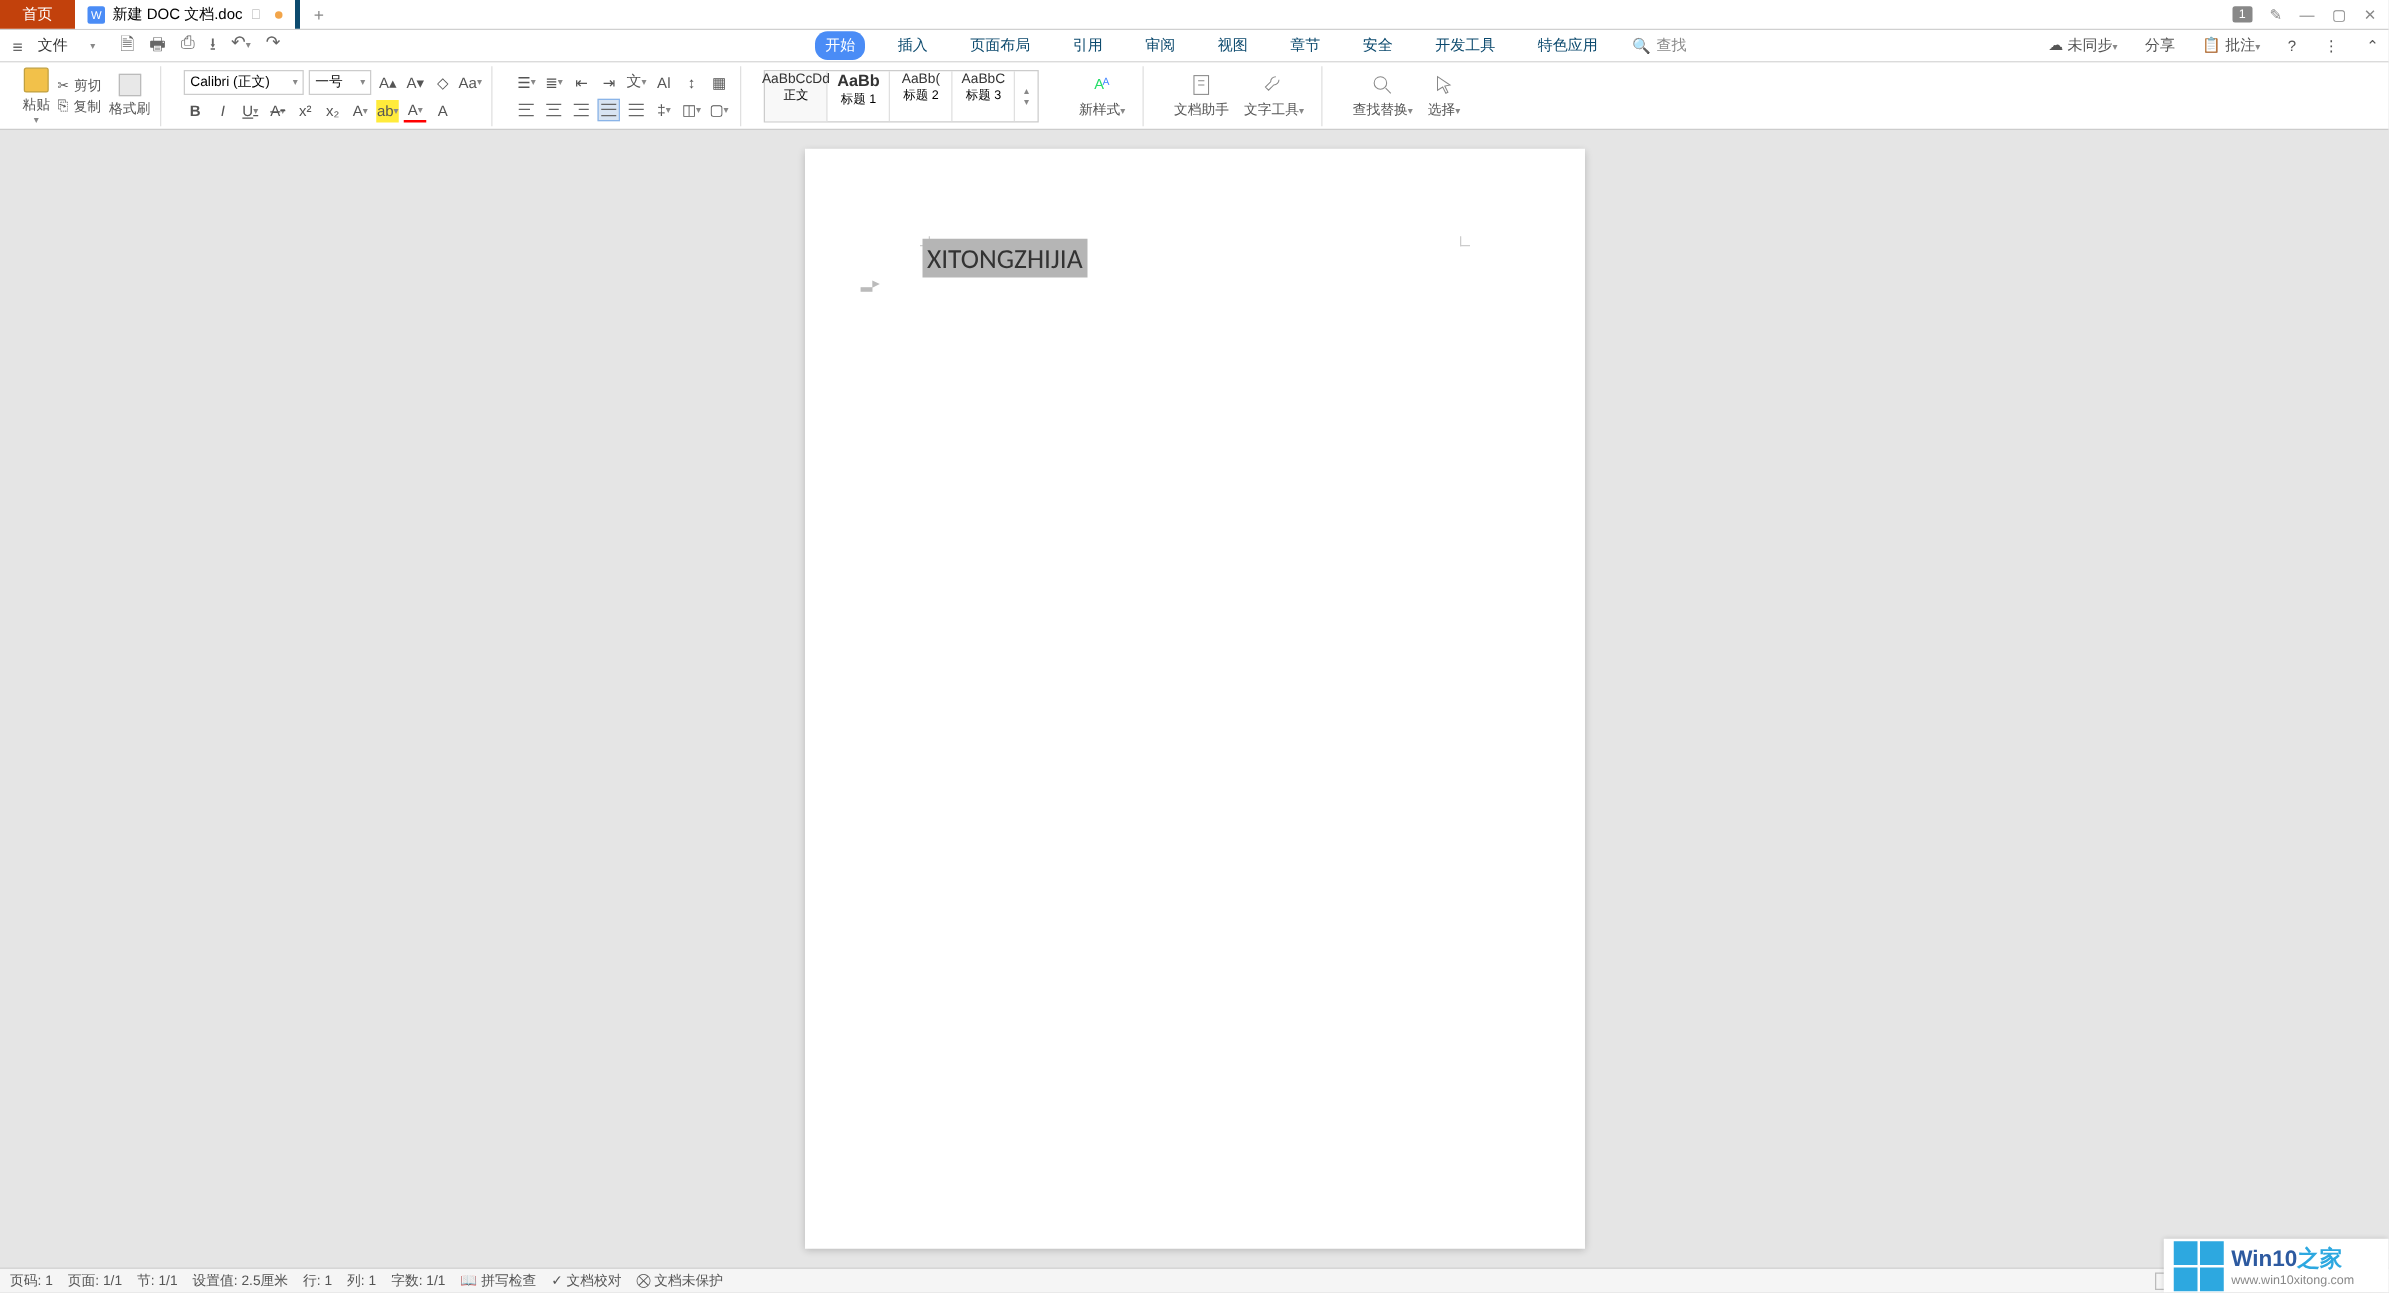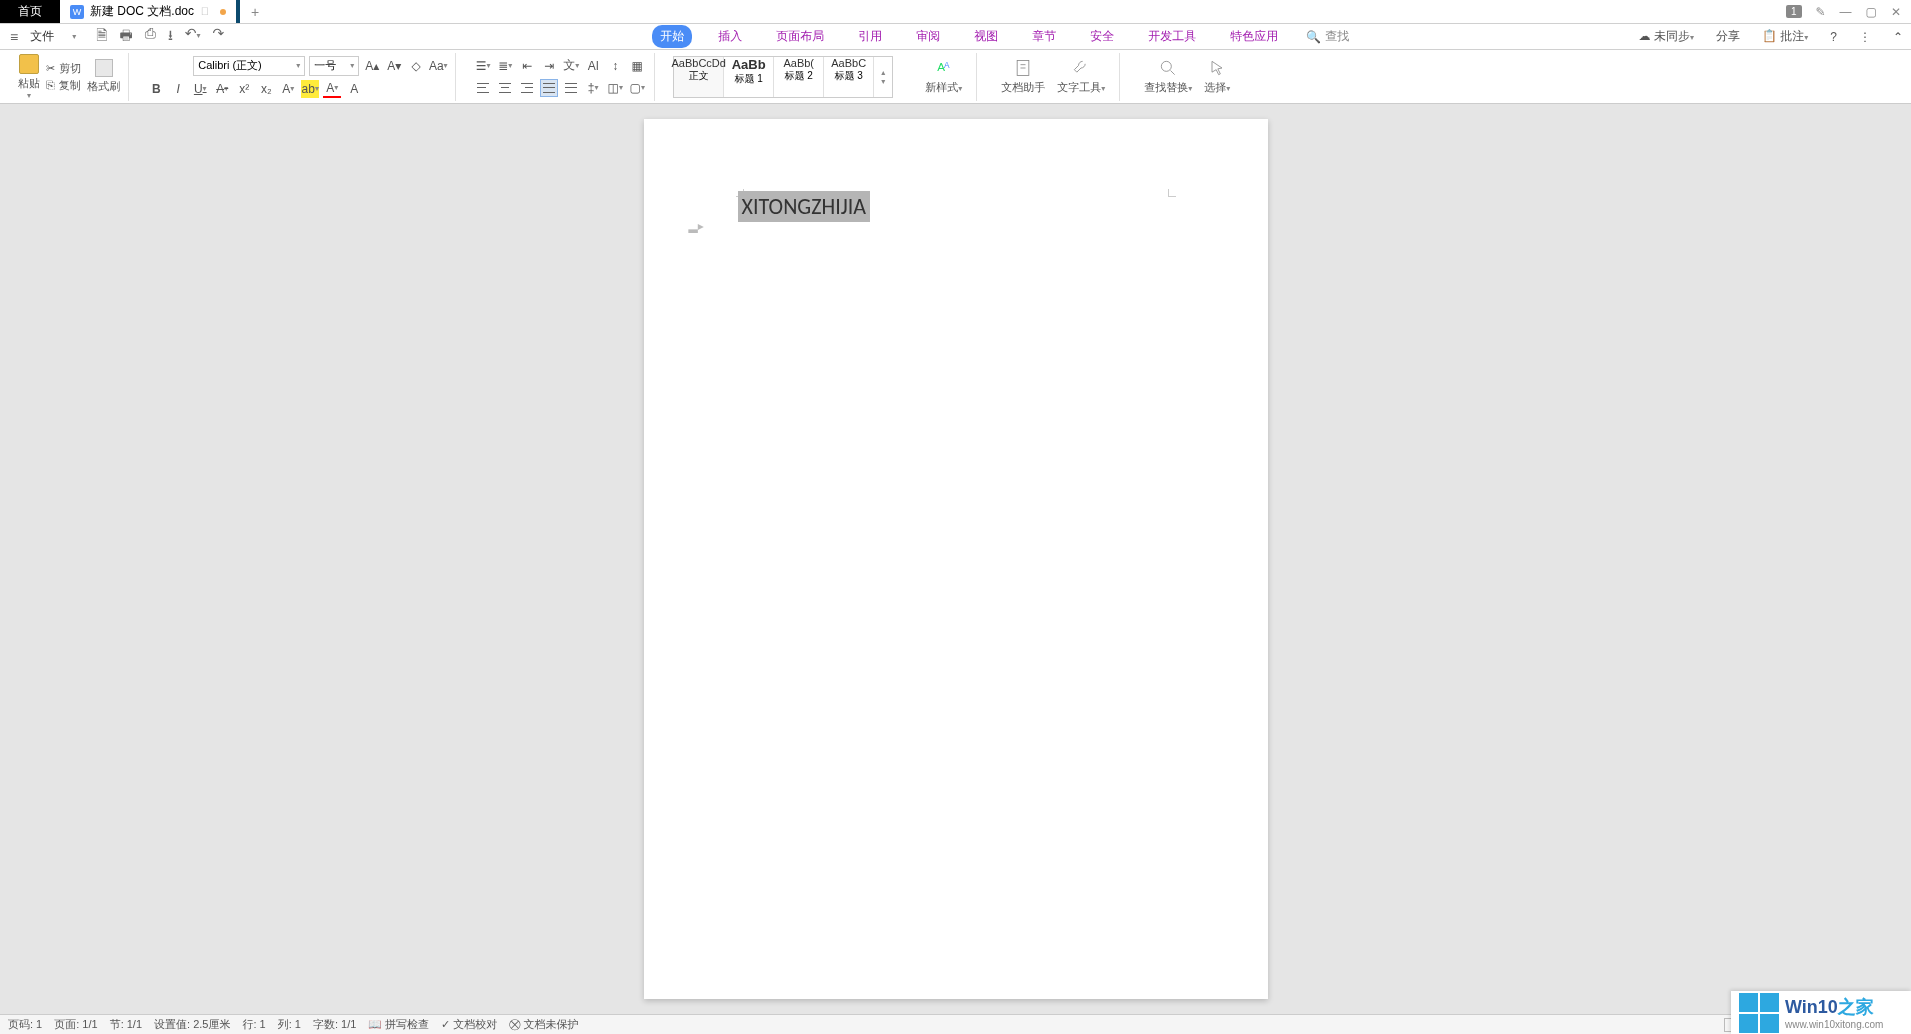--- a/index.html
+++ b/index.html
@@ -1,54 +1,54 @@
 <!DOCTYPE html>
 <html><head>
 <meta charset="utf-8">
 <style>
 * { margin: 0; padding: 0; box-sizing: border-box; font-family: "Microsoft YaHei", sans-serif; }
 body { background: #e5e5e5; width: 1911px; height: 1034px; overflow: hidden; position: relative; }
 
 
 .titlebar { height: 24px; background: #fff; display: flex; align-items: stretch; border-bottom: 1px solid #d0d0d0; }
-.tab-home { width: 60px; background: #000000; color: #fff; display: flex; align-items: center; justify-content: center; font-size: 12px; }
+.tab-home { width: 60px; background: #c2410c; color: #fff; display: flex; align-items: center; justify-content: center; font-size: 12px; }
 .tab-doc { display: flex; align-items: center; padding: 0 10px; background: #fff; border-right: 4px solid #0c4a6e; font-size: 12px; gap: 6px; min-width: 180px; }
 .tab-doc .doc-icon { width: 14px; height: 14px; background: #4a8cf6; display: inline-block; border-radius: 2px; position: relative; }
 .tab-doc .doc-icon::after { content: "W"; color: #fff; font-size: 9px; position: absolute; inset: 0; display: flex; align-items: center; justify-content: center; }
 .tab-doc .tab-mark { margin-left: auto; color: #aaa; font-size: 11px; }
 .tab-doc .tab-dot { width: 6px; height: 6px; background: #f2a54a; border-radius: 50%; margin-left: 6px; }
 .tab-add { width: 30px; display: flex; align-items: center; justify-content: center; color: #888; font-size: 14px; }
 .win-controls { margin-left: auto; display: flex; align-items: center; gap: 14px; padding-right: 10px; }
 .win-controls .badge { background: #888; color: #fff; font-size: 10px; padding: 1px 5px; border-radius: 2px; }
 .win-controls .w-icon { color: #888; font-size: 12px; }
 
 
 .menubar { height: 26px; background: #fff; display: flex; align-items: center; border-bottom: 1px solid #d0d0d0; padding: 0 8px; font-size: 12px; gap: 6px; }
 .menubar .menu-icon { color: #666; font-size: 14px; padding: 0 2px; }
 .menubar .file-btn { display: flex; align-items: center; gap: 18px; color: #333; padding: 0 4px; }
 .menubar .qat { display: flex; gap: 8px; margin-left: 8px; color: #666; }
 .menubar .tabs { display: flex; gap: 18px; margin-left: 420px; }
-.menubar .mtab { color: #a21caf; cursor: pointer; padding: 3px 8px; }
+.menubar .mtab { color: #0c4a6e; cursor: pointer; padding: 3px 8px; }
 .menubar .mtab.active { background: #4a8cf6; color: #fff; border-radius: 10px; }
 .menubar .search-box { display: flex; align-items: center; gap: 4px; margin-left: 14px; color: #888; }
 .menubar .right-menu { margin-left: auto; display: flex; gap: 22px; align-items: center; color: #555; }
 
 
 .ribbon { height: 54px; background: #fff; border-bottom: 1px solid #ccc; display: flex; align-items: center; padding: 0 10px; gap: 10px; }
 .rgroup { display: flex; flex-direction: column; justify-content: center; align-items: center; height: 48px; border-right: 1px solid #e0e0e0; padding: 0 8px; }
 .rgroup.noborder { border-right: none; }
 .paste-big { display: flex; flex-direction: column; align-items: center; font-size: 11px; color: #555; }
 .paste-big .p-icon { width: 20px; height: 20px; background: #f2c14a; border: 1px solid #c0a040; border-radius: 2px; margin-bottom: 2px; }
 .clip-col { display: flex; flex-direction: column; gap: 2px; font-size: 11px; color: #555; }
 .clip-col .row { display: flex; align-items: center; gap: 4px; }
 .fmt-brush { display: flex; flex-direction: column; align-items: center; font-size: 11px; color: #555; }
 .fmt-brush .fb-icon { width: 18px; height: 18px; background: #e8e8e8; border: 1px solid #bbb; margin-bottom: 2px; }
 
 .font-row { display: flex; align-items: center; gap: 4px; }
-.font-sel { width: 112px; height: 20px; border: 1px solid #ccc; font-size: 11px; padding: 1px 4px; display: flex; align-items: center; justify-content: space-between; margin-left: 46px; }
+.font-sel { width: 96px; height: 20px; border: 1px solid #ccc; font-size: 11px; padding: 1px 4px; display: flex; align-items: center; justify-content: space-between; }
 .size-sel { width: 50px; height: 20px; border: 1px solid #ccc; font-size: 11px; padding: 1px 4px; display: flex; align-items: center; justify-content: space-between; }
 .ico-btn { width: 18px; height: 18px; display: flex; align-items: center; justify-content: center; font-size: 12px; color: #555; }
 .two-rows { display: flex; flex-direction: column; gap: 4px; }
 
 .para-grid { display: flex; flex-direction: column; gap: 4px; }
 .para-row { display: flex; gap: 4px; }
 .align-btn { width: 18px; height: 18px; display: flex; align-items: center; justify-content: center; }
 .align-btn.active { background: #d8e4f2; border: 1px solid #8ab4e8; }
 .align-lines { width: 12px; height: 10px; display: flex; flex-direction: column; justify-content: space-between; }
 .align-lines span { height: 1px; background: #666; display: block; }

